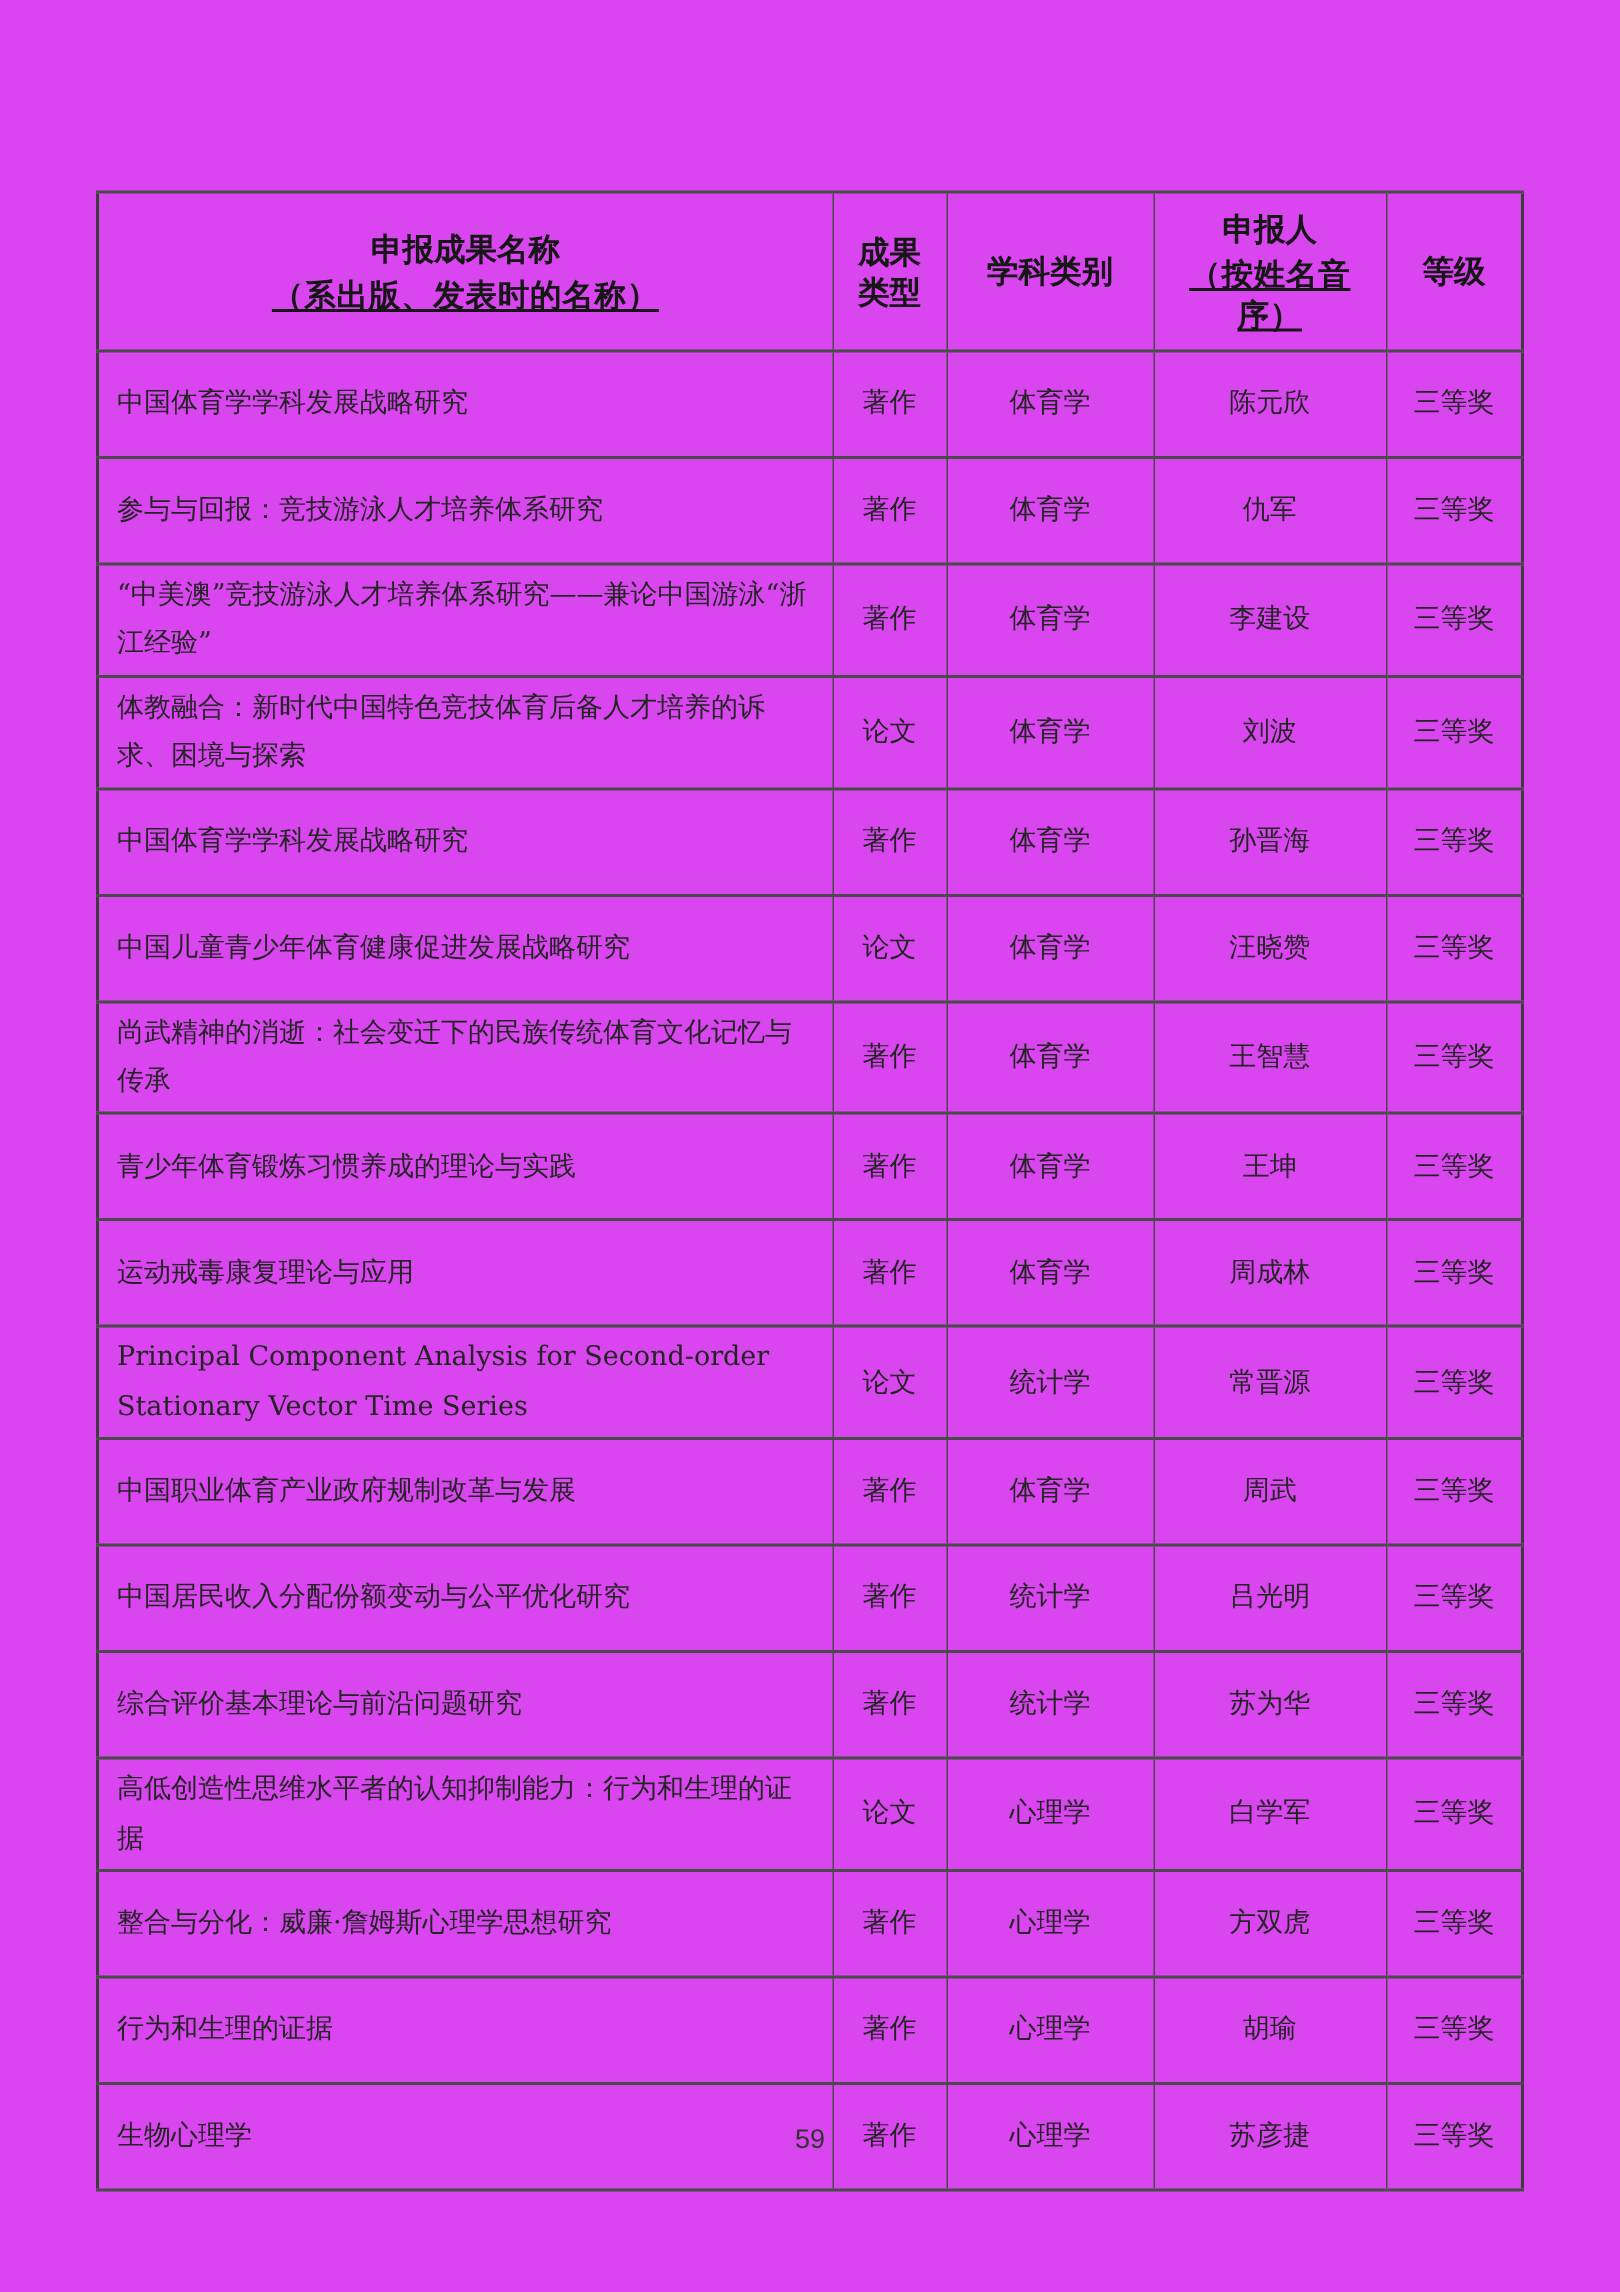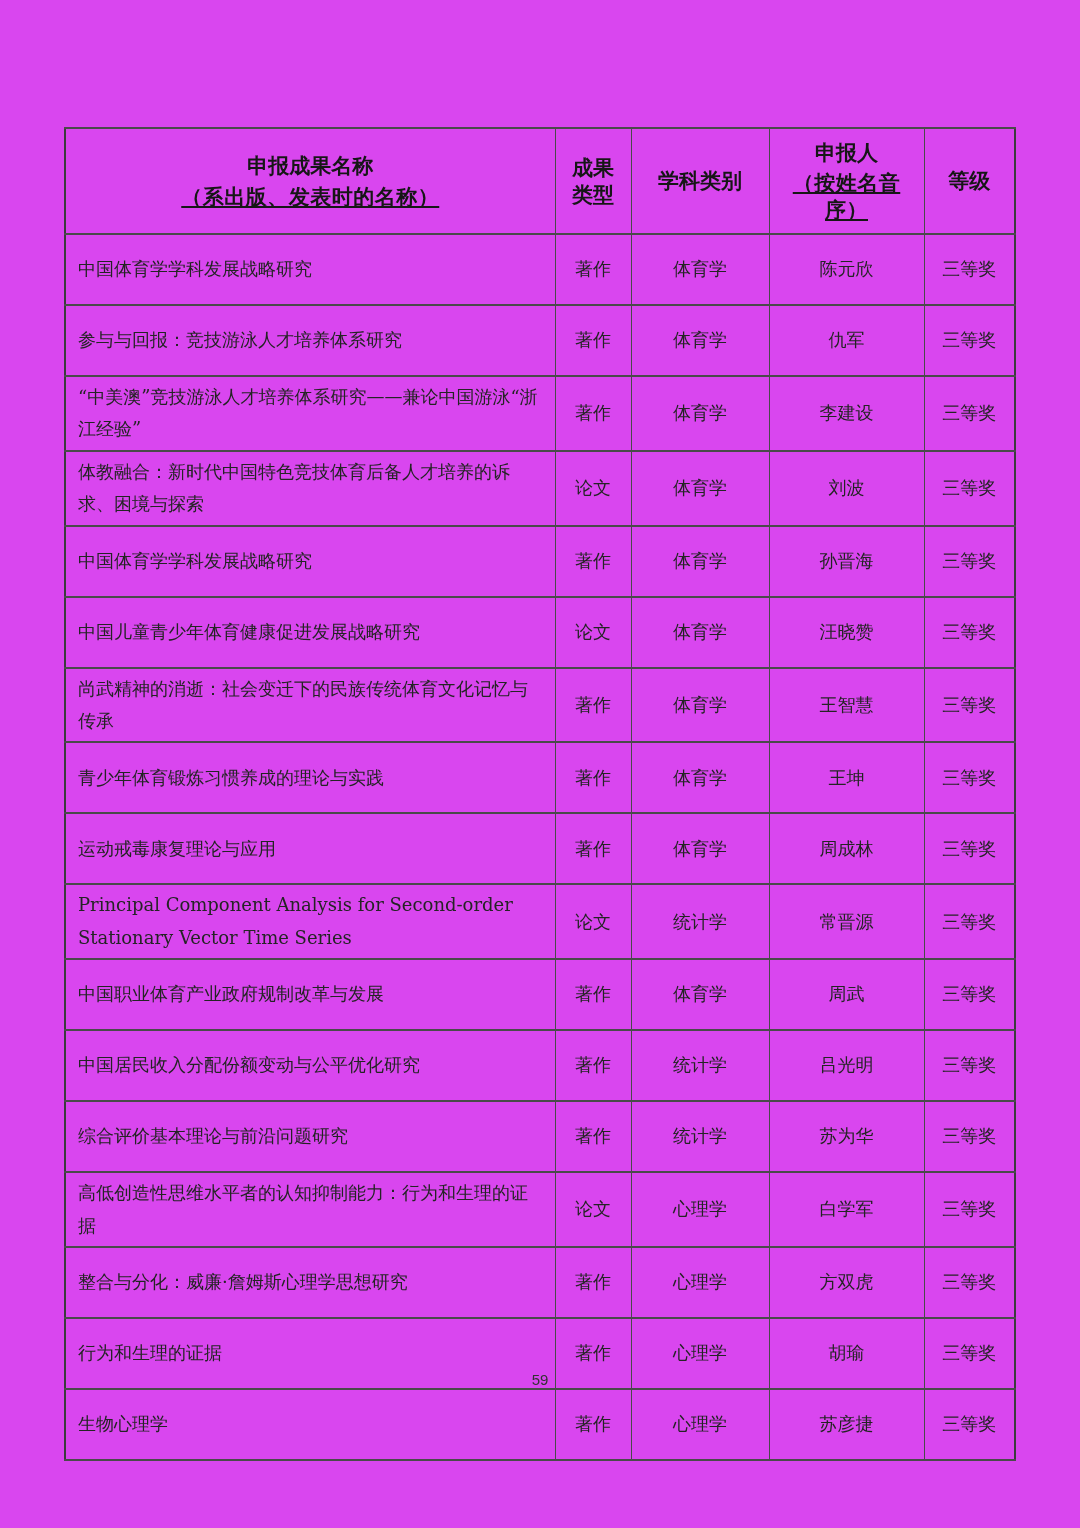--- a/index.html
+++ b/index.html
@@ -63,26 +63,26 @@
     line-height: 1.8;
     padding: 4px 6px;
   }
   tbody td.title-cell {
     text-align: left;
     padding-left: 12px;
     padding-right: 14px;
   }
   .page-number {
     position: absolute;
-    top: 1371px;
+    top: 1416px;
     left: 0;
     width: 100%;
     text-align: center;
     font-family: "Liberation Sans", "DejaVu Sans", sans-serif;
-    font-size: 15px;
+    font-size: 18px;
     color: #333;
   }
 </style>
 </head>
 <body>
 
 <div class="page">
 
   <table class="awards">
     <colgroup>

